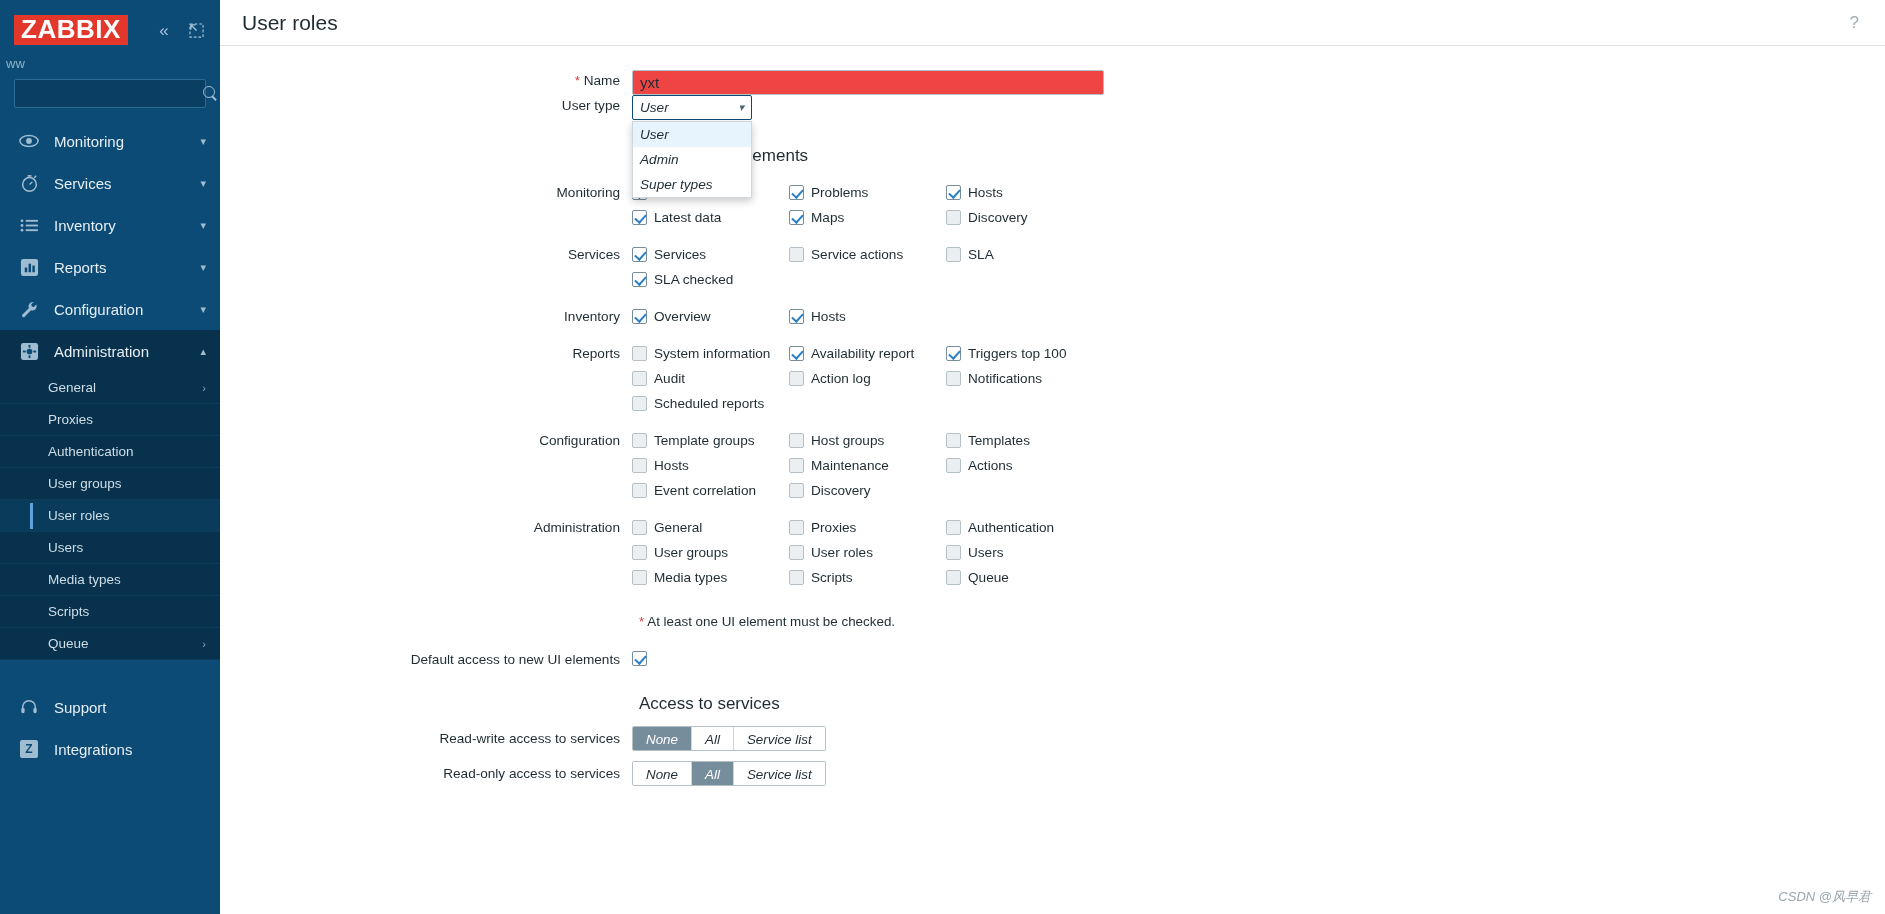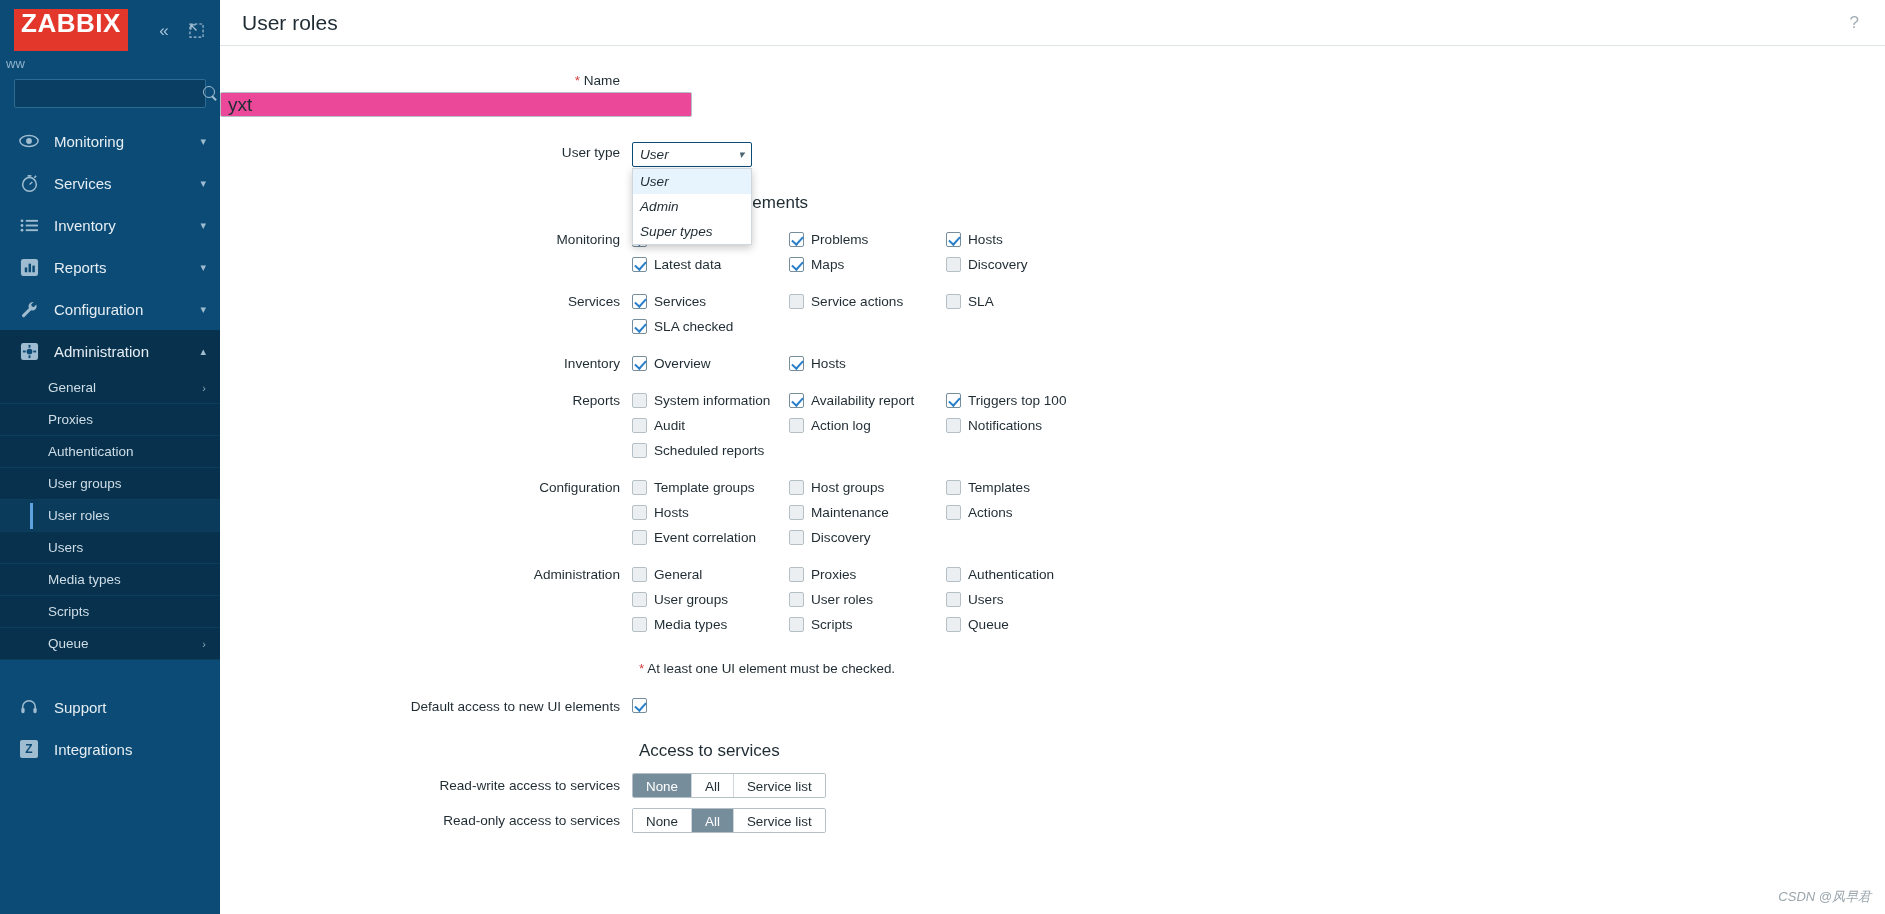--- a/index.html
+++ b/index.html
@@ -21,21 +21,21 @@
   }
   .sb-top {
     display: flex; align-items: center;
     padding: 14px 14px 6px 14px;
     height: 52px;
   }
   .logo {
     background: #e3372b; color: #ffffff;
     font-weight: bold; font-size: 26px;
     letter-spacing: 0.5px;
-    padding: 1px 7px 15px 7px;
+    padding: 1px 7px 3px 7px;
     line-height: 1;
     font-family: "Liberation Sans", sans-serif;
   }
   .sb-icons { margin-left: auto; display: flex; gap: 12px; align-items: center; }
   .sb-icon-btn {
     color: #a7c3d6; font-size: 17px; line-height: 1;
     cursor: pointer; display: flex; align-items: center; justify-content: center;
     width: 20px; height: 20px;
   }
   .sb-server {
@@ -141,23 +141,23 @@
     text-align: right; padding-right: 12px;
     font-size: 13.6px; color: #1f2c33;
     line-height: 22px;
   }
   .req { color: #d14040; }
   .f-field { flex: 1; }
 
   .text-input {
     width: 472px; height: 25px;
     border: 1px solid #b5bfc6; border-radius: 2px;
-    padding: 0 7px; font-size: 19px; color: #1f2c33;
+    padding: 0 7px; font-size: 15px; color: #1f2c33;
     font-family: "Liberation Sans", sans-serif;
-    outline: none; background: #ec4899;
+    outline: none; background: #ef4444;
   }
 
   .select-box {
     width: 120px; height: 25px;
     border: 1px solid #0c4b75; border-radius: 2px;
     background: #fff;
     display: flex; align-items: center;
     padding: 0 7px; font-size: 13.6px; color: #1f2c33;
     cursor: pointer; position: relative;
   }
@@ -220,20 +220,21 @@
     display: inline-flex;
     border: 1px solid #b5bfc6; border-radius: 2px;
     overflow: hidden; height: 25px;
   }
   .radio-btn {
     padding: 0 13px; height: 25px;
     display: flex; align-items: center; justify-content: center;
     font-size: 13.4px; color: #1f2c33;
     background: #ffffff; cursor: pointer;
     border-right: 1px solid #cfd6db;
+    font-style: italic;
   }
   .radio-btn:last-child { border-right: none; }
   .radio-btn.sel { background: #768d9c; color: #ffffff; }
 
   .watermark {
     position: absolute; right: 14px; bottom: 8px;
     font-size: 13px; color: #9aa5ac; font-style: italic;
   }
 
   .spacer-12 { height: 12px; }
@@ -405,21 +406,21 @@
 
   <div class="main">
 
     <div class="header">
       <div class="page-title">User roles</div>
       <div class="help-q">?</div>
     </div>
 
     <div class="content">
 
-      <div class="form-row" style="margin-bottom:25px;flex-direction:column;">
+      <div class="form-row" style="margin-bottom:0;">
         <div class="f-label">
           <span class="req">*</span>
           <span>Name</span>
         </div>
         <div class="f-field">
           <input class="text-input" type="text" value="yxt" style="">
         </div>
       </div>
 
       <div class="form-row">

